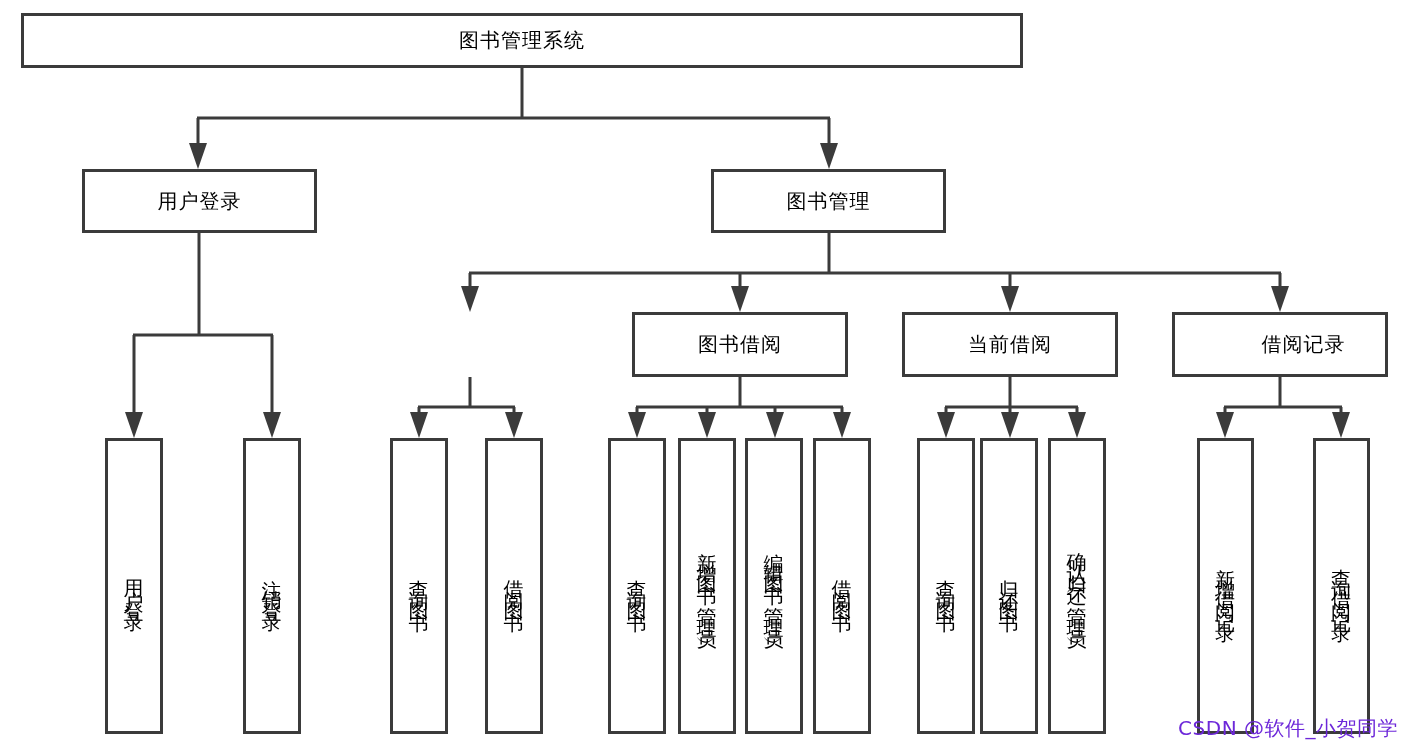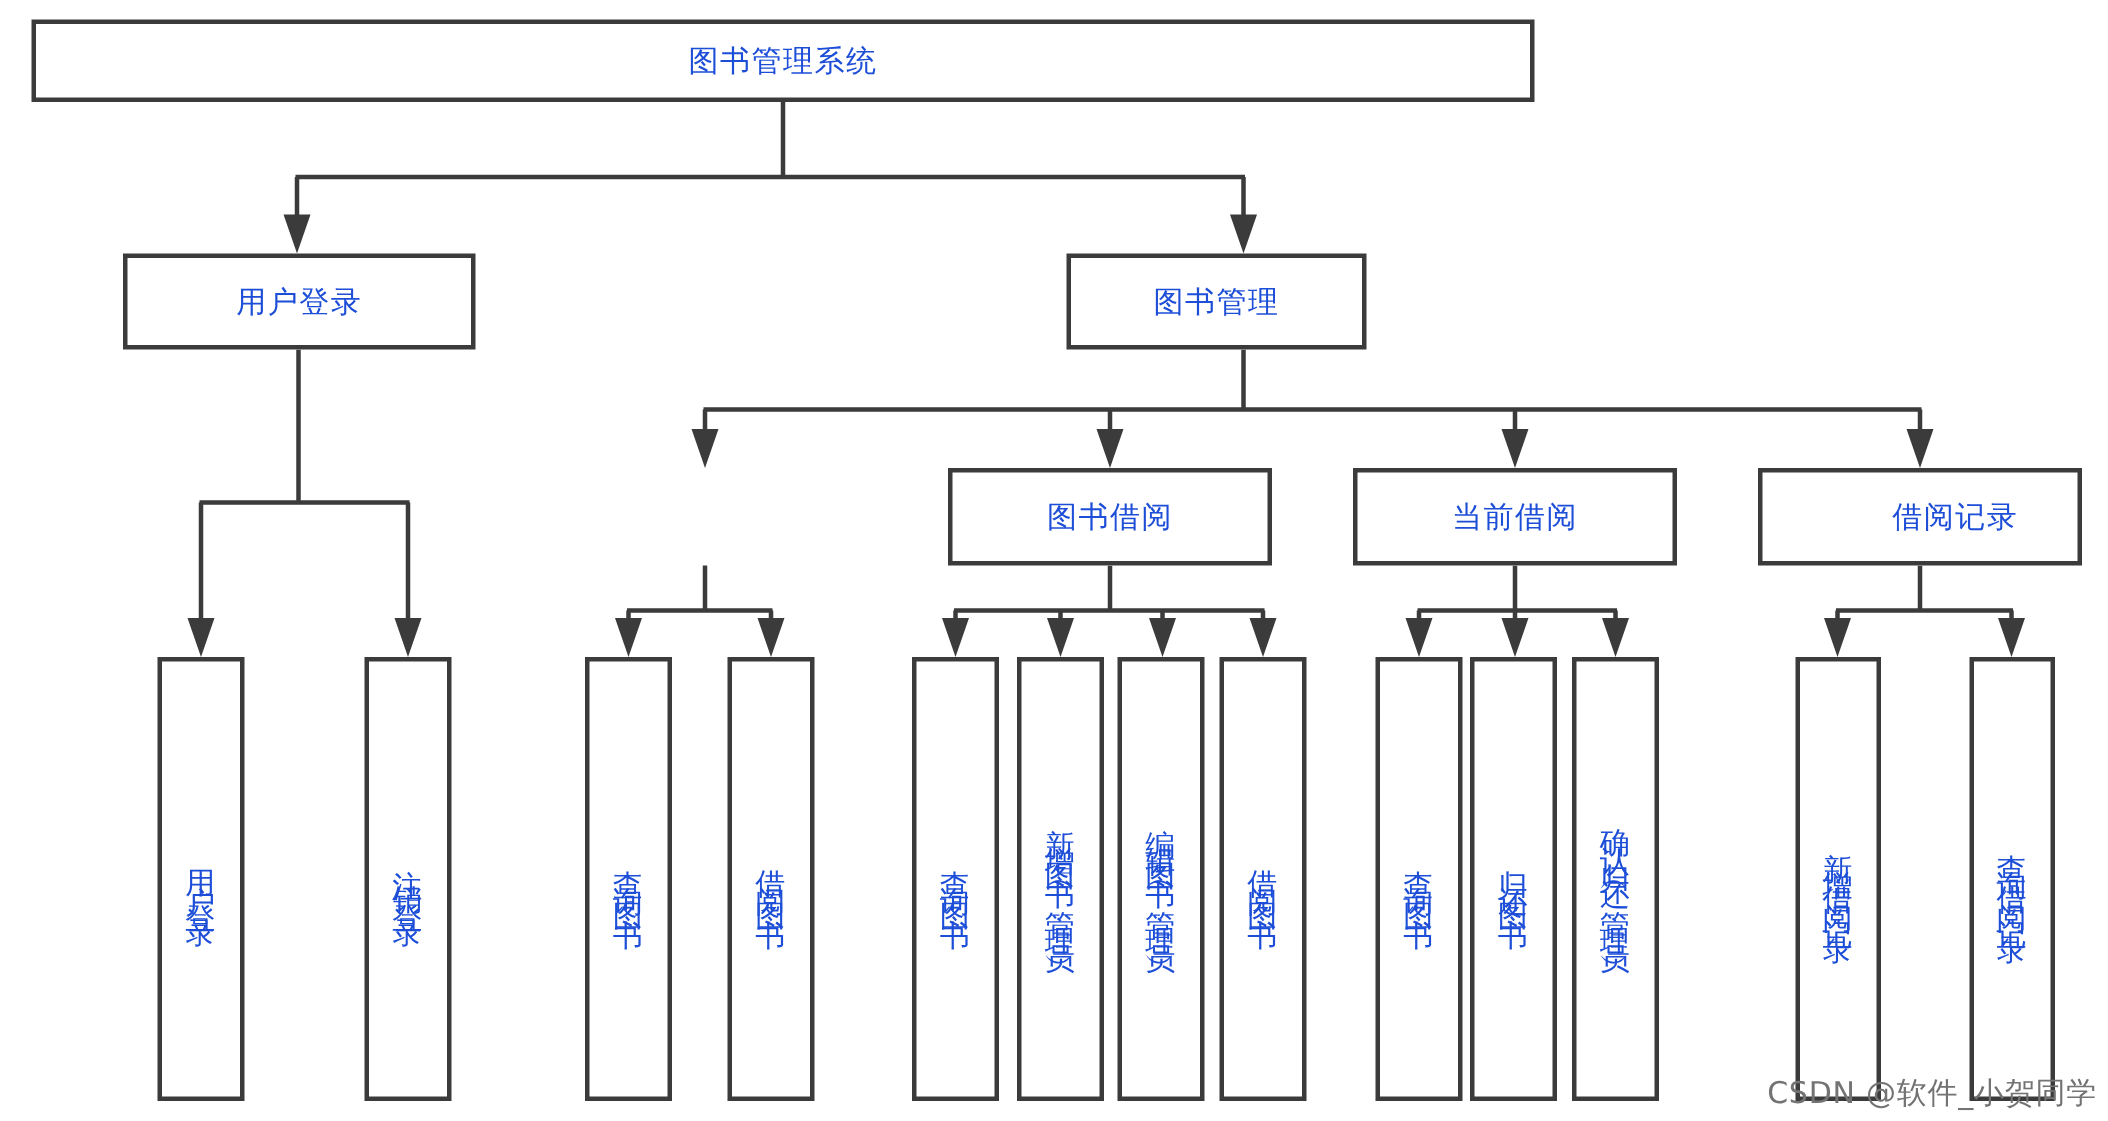--- a/index.html
+++ b/index.html
@@ -10,38 +10,38 @@
     font-family:"DejaVu Sans", sans-serif;
     overflow:hidden;
   }
   .wires{position:absolute;left:0;top:0;z-index:1;}
   .node{
     position:absolute;
     box-sizing:border-box;
     border:3px solid #3b3b3b;
     background:#ffffff;
     display:flex;align-items:center;justify-content:center;
-    color:#1d4ed8;
+    color:#000000;
     z-index:2;
   }
   .hbox{font-size:20px;letter-spacing:1px;}
   .vbox{width:58px;top:438px;height:296px;}
   .vbox span{
     writing-mode:vertical-rl;
     text-orientation:mixed;
     font-size:20px;
     letter-spacing:11px;
     line-height:1;
     white-space:nowrap;
   }
   .watermark{
     position:absolute;
     right:7px;bottom:5px;
     font-size:20px;
-    color:#737373;
+    color:#6d28d9;
     letter-spacing:0.5px;
     z-index:3;
     pointer-events:none;
     margin-top:20px;
   }
 </style>
 </head>
 <body>
 
 <div class="stage">
@@ -86,21 +86,21 @@
     </g>
   </svg>
 
   <div class="node hbox" style="left:21px;top:13px;width:1002px;height:55px;">
     <span>图书管理系统</span>
   </div>
 
   <div class="node hbox" style="left:82px;top:169px;width:235px;height:64px;">
     <span>用户登录</span>
   </div>
-  <div class="node hbox" style="left:711px;top:169px;width:200px;height:64px;">
+  <div class="node hbox" style="left:711px;top:169px;width:235px;height:64px;">
     <span>图书管理</span>
   </div>
 
   <div class="node hbox" style="left:902px;top:312px;width:216px;height:65px;">
     <span>当前借阅</span>
   </div>
   <div class="node hbox" style="left:632px;top:312px;width:216px;height:65px;">
     <span>图书借阅</span>
   </div>
   <div class="node hbox" style="left:1172px;top:312px;width:216px;height:65px;padding-left:47px;">

